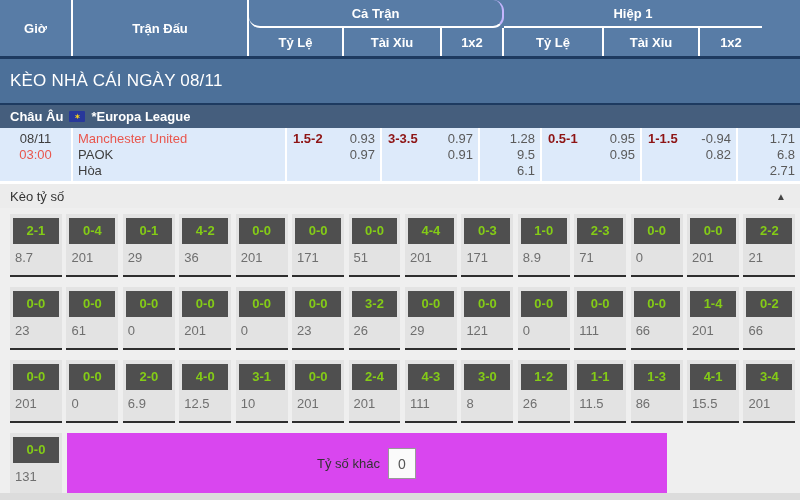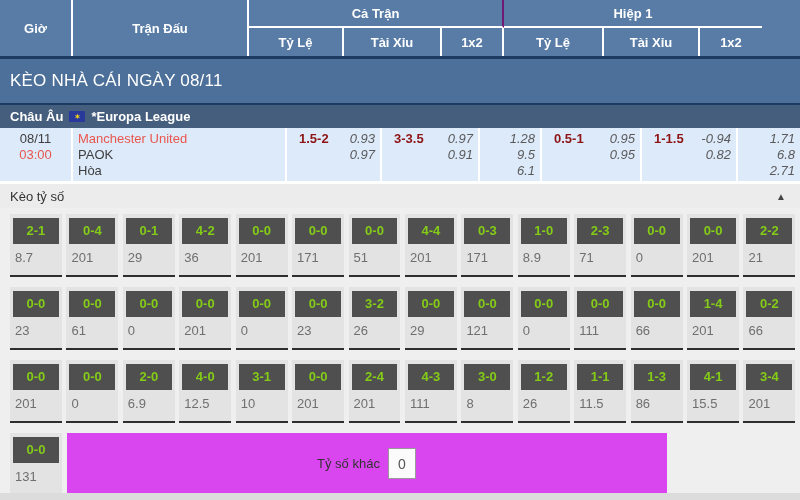--- a/index.html
+++ b/index.html
@@ -9,21 +9,21 @@
 
   
   .odds-header { display:flex; height:56px; background:#587ca6; color:#fff; font-size:13px; font-weight:bold; }
   .hcell { display:flex; align-items:center; justify-content:center; border-right:2px solid #fff; }
   .hcell.time { width:73px; }
   .hcell.match { width:176px; }
   .hgroup { display:flex; flex-direction:column; }
   .hgroup.full { width:255px; }
   .hgroup.half { width:258px; }
   .hg-top { height:28px; display:flex; align-items:center; justify-content:center; border-bottom:2px solid #fff; }
-  .hgroup.full .hg-top { border-right:2px solid #701a75; }
+  .hgroup.full .hg-top { border-right:2px solid #c4b5fd;border-radius:11px; }
   .hg-sub { display:flex; height:28px; }
   .hs { display:flex; align-items:center; justify-content:center; border-right:2px solid #fff; }
   .hs.last-of-page { border-right:none; }
 
   
   .banner { height:47px; background:#4c7099; border-top:3px solid #1d3a60; color:#fff;
             display:flex; align-items:center; padding-left:10px; font-size:17px; letter-spacing:.2px; }
 
   
   .league-bar { height:25px; background:#455e7d; border-top:2px solid #1d3a60; color:#fff;
@@ -32,25 +32,25 @@
              width:16px; height:11px; background:#28389b; border-radius:1px; }
   .eu-flag span { color:#ffd617; font-size:7px; line-height:7px; }
 
   
   .match-row { display:flex; height:53px; background:#ddeafa; font-size:13px; color:#3e3e3e; }
   .mc { border-right:2px solid #fff; padding-top:3px; line-height:16px; }
   .mc.timecol { width:73px; text-align:center; }
   .mc.teams { width:214px; padding-left:5px; }
   .time-red { color:#e9564d; }
   .home-name { color:#e9564d; }
-  .oddcol { display:flex; justify-content:space-between; padding:3px 5px 0 12px; }
+  .oddcol { display:flex; justify-content:space-between; padding:3px 5px 0 6px; }
   .w-fhdp { width:95px; } .w-fou { width:98px; } .w-f1x2 { width:62px; }
   .w-hhdp { width:100px; } .w-hou { width:96px; } .w-h1x2 { width:62px; border-right:none; }
   .hline { color:#8e1414; font-weight:bold; line-height:16px; }
-  .ovals { flex:1; text-align:right; color:#5a5a5a; line-height:16px;font-style:italic; }
+  .ovals { flex:1; text-align:right; color:#5a5a5a; line-height:16px; }
 
   
   .score-bar { height:24px; margin-top:3px; background:#ececec; display:flex; align-items:center;
                justify-content:space-between; padding:0 14px 0 10px; font-size:13px; color:#333;gap:47px; }
   .arrow { font-size:10px; color:#444; cursor:pointer; }
   .score-grid { background:#efefef; padding:6px 0 0 10px; height:300px; }
   .score-row { display:flex; margin-bottom:10px; }
   .score-cell { width:52px; height:63px; margin-right:4.5px; background:#e3e3e3; border-bottom:2px solid #2e2e2e; }
   .sbox { height:26px; margin:4px 3px 0 3px; background:#4f4f4f; color:#84cc16; font-weight:bold;
           font-size:13px; text-align:center; line-height:26px; cursor:pointer; }

